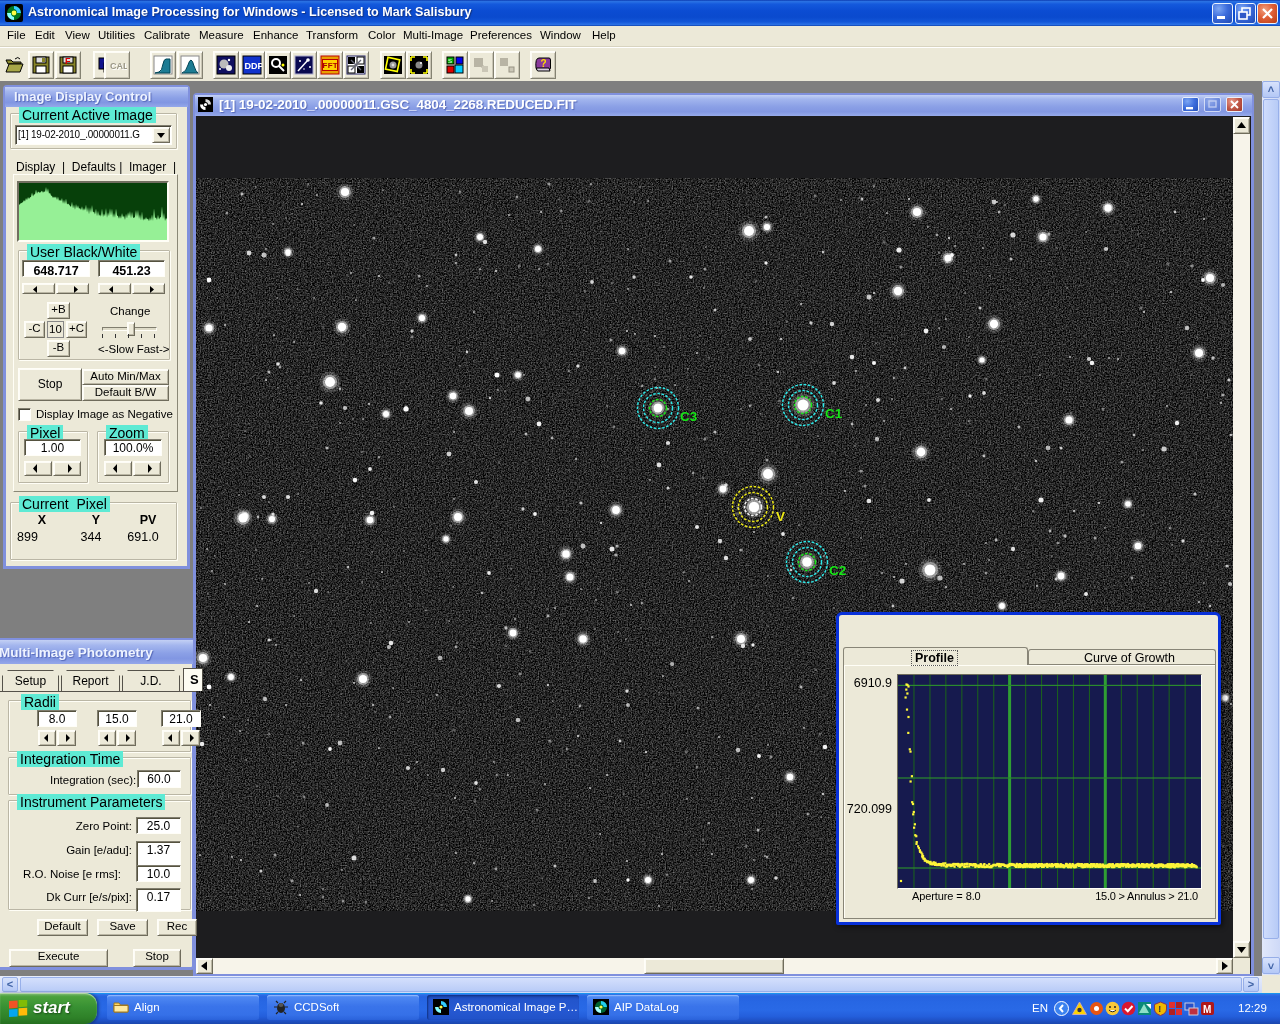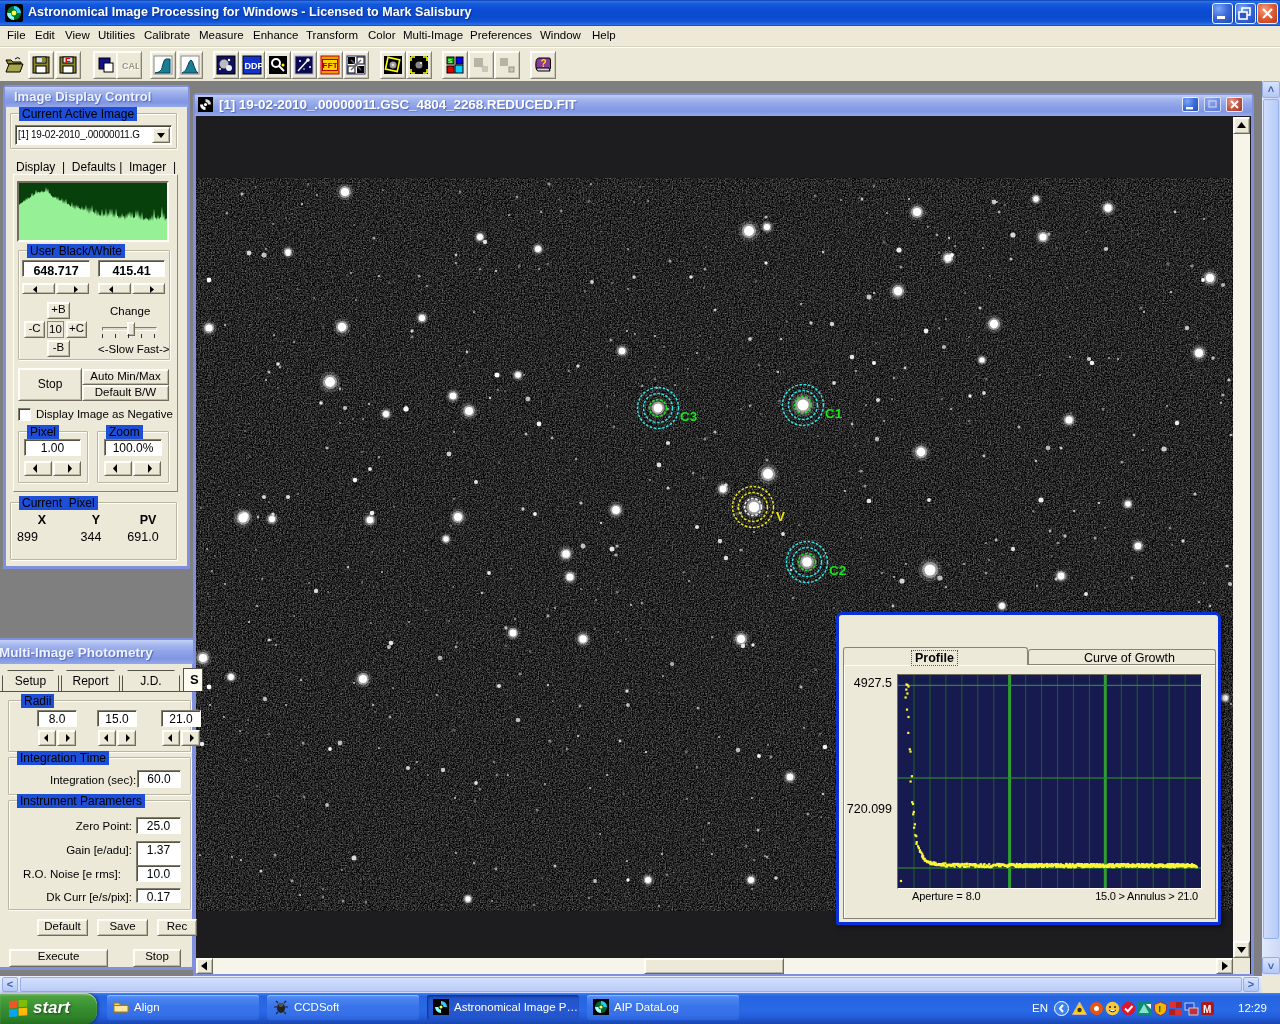--- a/index.html
+++ b/index.html
@@ -17,21 +17,21 @@
 
 #tool{position:absolute;left:0;top:47px;width:1280px;height:34px;background:#ece9d8;border-top:1px solid #fff}
 .tbn{position:absolute;top:3px;width:26px;height:28px;background:#ece9d8;border:1px solid;border-color:#fffef8 #848272 #848272 #fffef8;box-shadow:inset 1px 1px 0 #fdfcf6,inset -1px -1px 0 #c9c5b4}
 .tbn svg{position:absolute;left:2px;top:3px}
 
 #client{position:absolute;left:0;top:81px;width:1280px;height:912px;background:#7f7f7f}
 
 .raised{background:#ece9d8;border:1px solid;border-color:#fffef8 #6f6c5c #6f6c5c #fffef8;box-shadow:inset 1px 1px 0 #fdfcf6,inset -1px -1px 0 #bab6a4}
 .sunk{background:#fff;border:1px solid;border-color:#807d6e #fffef8 #fffef8 #807d6e;box-shadow:inset 1px 1px 0 #474538}
 .grp{border:1px solid #bab6a5;box-shadow:inset 1px 1px 0 #fffef6,1px 1px 0 #fffef6;border-radius:1px}
-.glab{position:absolute;background:#1d4ed8;font-size:12px;padding:0 3px;white-space:nowrap}
+.glab{position:absolute;background:#5eead4;font-size:14px;padding:0 3px;white-space:nowrap}
 .fld{position:absolute;background:#fff;border:1px solid;border-color:#807d6e #fffef8 #fffef8 #807d6e;box-shadow:inset 1px 1px 0 #55523f;text-align:center;color:#000}
 .bt{position:absolute;background:#ece9d8;border:1px solid;border-color:#fffef8 #6f6c5c #6f6c5c #fffef8;box-shadow:inset 1px 1px 0 #fdfcf6,inset -1px -1px 0 #bab6a4;text-align:center;font-size:11.5px;color:#000}
 
 .pwin{position:absolute;border:3px solid #8090dd;border-radius:4px 4px 0 0;background:#ece9d8}
 .ptit{position:absolute;left:-1px;top:-1px;right:-1px;height:20px;
 background:linear-gradient(180deg,#c3d0f4 0%,#a4b6ee 22%,#8ba0e6 55%,#8196e2 78%,#95a8ea 100%);
 color:#eef3ff;font-weight:bold;font-size:13px;padding:2px 0 0 9px;text-shadow:1px 1px 1px #5568b8}
 
 #pa{position:absolute;left:836px;top:612px;width:385px;height:313px;border:3px solid #0831d9;border-radius:6px 6px 2px 2px;background:#ece9d8;box-shadow:2px 2px 5px rgba(0,0,0,.5)}
 #pa .tit{position:absolute;left:-3px;top:-3px;width:385px;height:26px;border-radius:6px 6px 0 0;
@@ -129,21 +129,21 @@
           <rect x="5" y="11" width="10" height="7" fill="#fff" stroke="#000"></rect>
           <text x="7" y="9" font-size="9" font-weight="bold" fill="#d00">F</text>
         </svg>
       </div>
       <div class="tbn" style="left:93px;">
         <svg width="20" height="20" viewBox="0 0 20 20">
           <rect x="3" y="3" width="11" height="11" fill="#10128c" stroke="#000"></rect>
           <rect x="8" y="8" width="9" height="9" fill="#fff" stroke="#000"></rect>
         </svg>
       </div>
-      <div class="tbn" style="left:116px;text-decoration:underline;">
+      <div class="tbn" style="left:104px;text-decoration:underline;">
         <svg width="20" height="20" viewBox="0 0 20 20">
           <text x="3" y="14" font-size="9" font-weight="bold" fill="#9a9786" style="text-shadow:1px 1px 0 #fff">CAL</text>
         </svg>
       </div>
       <div class="tbn" style="left:150px;">
         <svg width="20" height="20" viewBox="0 0 20 20">
           <rect x="1" y="1" width="18" height="18" fill="#fff" stroke="#888"></rect>
           <path d="M2 18 L6 17 Q9 16 10 9 Q11 4 13 4 L17 4 L17 18 Z" fill="#1c7c94" stroke="#045"></path>
         </svg>
       </div>
@@ -1208,21 +1208,21 @@
           <path d="M4 5 L8 10 L12 5 Z" fill="#000"></path>
         </svg></div>
       <div class="abs" style="left:10px;top:72px;font-size:12px;white-space:nowrap">Display&nbsp; | &nbsp;Defaults |&nbsp; Imager&nbsp; |</div>
       <div class="abs" style="left:7px;top:86px;width:165px;height:318px;border:1px solid;border-color:#fffef6 #8a8776 #8a8776 #fffef6"></div>
       <div class="abs" style="left:11px;top:93px;width:152px;height:61px;border:2px solid;border-color:#716f60 #fffef6 #fffef6 #716f60;background:#07400a"><svg width="148" height="57">
           <path d="M0,57 L0,22.3 L1,20.8 L2,20.3 L3,19.7 L4,19.1 L5,16.9 L6,18.5 L7,14.9 L8,17.2 L9,13.9 L10,15.9 L11,14.2 L12,14.1 L13,9.4 L14,13.5 L15,11.3 L16,11.6 L17,6.6 L18,10.8 L19,8.6 L20,9.2 L21,9.7 L22,8.8 L23,7.8 L24,9.8 L25,8.3 L26,9.1 L27,4.0 L28,9.2 L29,5.2 L30,10.7 L31,9.7 L32,12.4 L33,13.1 L34,15.0 L35,13.5 L36,14.9 L37,13.4 L38,17.1 L39,13.6 L40,17.9 L41,16.6 L42,18.2 L43,14.9 L44,20.7 L45,16.8 L46,21.0 L47,15.6 L48,21.4 L49,20.6 L50,21.6 L51,22.7 L52,24.0 L53,18.8 L54,25.6 L55,21.5 L56,26.8 L57,20.9 L58,25.3 L59,22.2 L60,25.7 L61,24.9 L62,26.9 L63,23.2 L64,27.8 L65,24.9 L66,27.6 L67,21.4 L68,29.3 L69,24.1 L70,31.2 L71,24.2 L72,29.7 L73,22.1 L74,29.6 L75,28.6 L76,31.5 L77,25.6 L78,33.2 L79,27.8 L80,33.0 L81,31.2 L82,33.8 L83,25.5 L84,33.9 L85,30.6 L86,33.3 L87,25.0 L88,34.7 L89,29.2 L90,33.2 L91,25.2 L92,32.4 L93,25.5 L94,34.7 L95,30.1 L96,34.7 L97,25.5 L98,32.5 L99,33.1 L100,35.8 L101,32.4 L102,35.7 L103,29.9 L104,34.4 L105,32.4 L106,37.0 L107,30.8 L108,35.6 L109,29.3 L110,33.2 L111,27.9 L112,35.2 L113,28.8 L114,34.6 L115,35.1 L116,33.7 L117,26.9 L118,33.9 L119,26.7 L120,36.1 L121,31.3 L122,37.5 L123,28.5 L124,37.7 L125,35.2 L126,37.1 L127,34.1 L128,36.5 L129,35.5 L130,38.2 L131,34.3 L132,37.7 L133,31.6 L134,38.1 L135,25.2 L136,35.3 L137,34.3 L138,37.0 L139,31.7 L140,36.5 L141,34.6 L142,34.0 L143,23.2 L144,35.9 L145,29.8 L146,37.9 L147,34.7 L148,36.5 L148,57 Z" fill="#96f096"></path>
         </svg></div>
       <div class="abs grp" style="left:12px;top:162px;width:152px;height:110px;"></div>
       <div class="glab" style="left:21px;top:156px">User Black/White</div>
       <div class="fld" style="left:16px;top:172px;width:68px;height:17px;"><b style="font-size:12.5px">648.717</b></div>
-      <div class="fld" style="left:92px;top:172px;width:67px;height:17px;"><b style="font-size:12.5px">415.41</b></div>
+      <div class="fld" style="left:92px;top:172px;width:67px;height:17px;"><b style="font-size:12.5px">451.23</b></div>
       <div class="bt" style="left:16px;top:195px;width:33px;height:11px;"><svg width="31" height="9">
           <path d="M14 1 L10 4.5 L14 8 Z" fill="#000"></path>
         </svg></div>
       <div class="bt" style="left:50px;top:195px;width:33px;height:11px;"><svg width="31" height="9">
           <path d="M17 1 L21 4.5 L17 8 Z" fill="#000"></path>
         </svg></div>
       <div class="bt" style="left:92px;top:195px;width:33px;height:11px;"><svg width="31" height="9">
           <path d="M14 1 L10 4.5 L14 8 Z" fill="#000"></path>
         </svg></div>
       <div class="bt" style="left:126px;top:195px;width:33px;height:11px;"><svg width="31" height="9">
@@ -1313,21 +1313,21 @@
       <div class="fld" style="left:146px;top:129px;width:44px;height:18px;font-size:12px;padding-top:1px">60.0</div>
       <div class="abs grp" style="left:17px;top:159px;width:183px;height:110px;"></div>
       <div class="glab" style="left:26px;top:153px">Instrument Parameters</div>
       <div class="abs" style="left:21px;top:179px;width:120px;text-align:right;font-size:11.5px;white-space:nowrap">Zero Point:</div>
       <div class="fld" style="left:145px;top:176px;width:45px;height:17px;font-size:12px;padding-top:1px">25.0</div>
       <div class="abs" style="left:21px;top:203px;width:120px;text-align:right;font-size:11.5px;white-space:nowrap">Gain [e/adu]:</div>
       <div class="fld" style="left:145px;top:200px;width:45px;height:35px;font-size:12px;padding-top:1px">1.37</div>
       <div class="abs" style="left:21px;top:227px;width:120px;text-align:center;font-size:11.5px;white-space:nowrap">R.O. Noise [e rms]:</div>
       <div class="fld" style="left:145px;top:224px;width:45px;height:17px;font-size:12px;padding-top:1px">10.0</div>
       <div class="abs" style="left:21px;top:250px;width:120px;text-align:right;font-size:11.5px;white-space:nowrap">Dk Curr [e/s/pix]:</div>
-      <div class="fld" style="left:145px;top:247px;width:45px;height:15px;font-size:12px;padding-top:1px">0.17</div>
+      <div class="fld" style="left:145px;top:247px;width:45px;height:24px;font-size:12px;padding-top:1px">0.17</div>
       <div class="bt" style="left:46px;top:278px;width:51px;height:17px;">Default</div>
       <div class="bt" style="left:106px;top:278px;width:51px;height:17px;">Save</div>
       <div class="bt" style="left:166px;top:278px;width:40px;height:17px;">Rec</div>
       <div class="bt" style="left:18px;top:308px;width:99px;height:18px;">Execute</div>
       <div class="bt" style="left:142px;top:308px;width:48px;height:18px;">Stop</div>
 </div>
 
 <div id="pa">
 
   <div class="abs" style="left:4px;top:32px;width:185px;height:18px;background:#ece9d8;border:1px solid #888577;border-bottom:none;border-radius:3px 3px 0 0;z-index:3"></div>
@@ -1997,21 +1997,21 @@
             <rect x="294.8" y="190.1" width="2.2" height="2.2" fill="#fdf63a"></rect>
             <rect x="297.2" y="190.5" width="2.2" height="2.2" fill="#fdf63a"></rect>
             <rect x="296.1" y="189.6" width="2.2" height="2.2" fill="#fdf63a"></rect>
             <rect x="297.5" y="191.1" width="2.2" height="2.2" fill="#fdf63a"></rect>
             <rect x="1.9" y="204.9" width="2.2" height="2.2" fill="#fdf63a"></rect>
             <rect x="7.4" y="8.4" width="2.2" height="2.2" fill="#fdf63a"></rect>
             <rect x="9.4" y="10.4" width="2.2" height="2.2" fill="#fdf63a"></rect>
             <rect x="8.4" y="8.9" width="2.2" height="2.2" fill="#fdf63a"></rect>
           </svg>
     </div>
-    <div class="abs" style="right:323px;top:11px;font-size:12.5px;white-space:nowrap">4927.5</div>
+    <div class="abs" style="right:323px;top:11px;font-size:12.5px;white-space:nowrap">6910.9</div>
     <div class="abs" style="right:323px;top:137px;font-size:12.5px;white-space:nowrap">720.099</div>
     <div class="abs" style="left:68px;top:225px;font-size:11px;letter-spacing:-0.1px">Aperture = 8.0</div>
     <div class="abs" style="right:17px;top:225px;font-size:11px;letter-spacing:-0.2px;white-space:nowrap">15.0 &gt; Annulus &gt; 21.0</div>
   </div>
 </div>
 
 <div class="xpsb" style="left:1262px;top:81px;width:18px;height:894px"></div>
 <div class="xpbt" style="left:1262px;top:81px;width:18px;height:17px;font-size:11px;line-height:15px">˄</div>
 <div class="xpth" style="left:1263px;top:99px;width:16px;height:840px"></div>
 <div class="xpbt" style="left:1262px;top:957px;width:18px;height:17px;font-size:11px;line-height:17px">˅</div>

